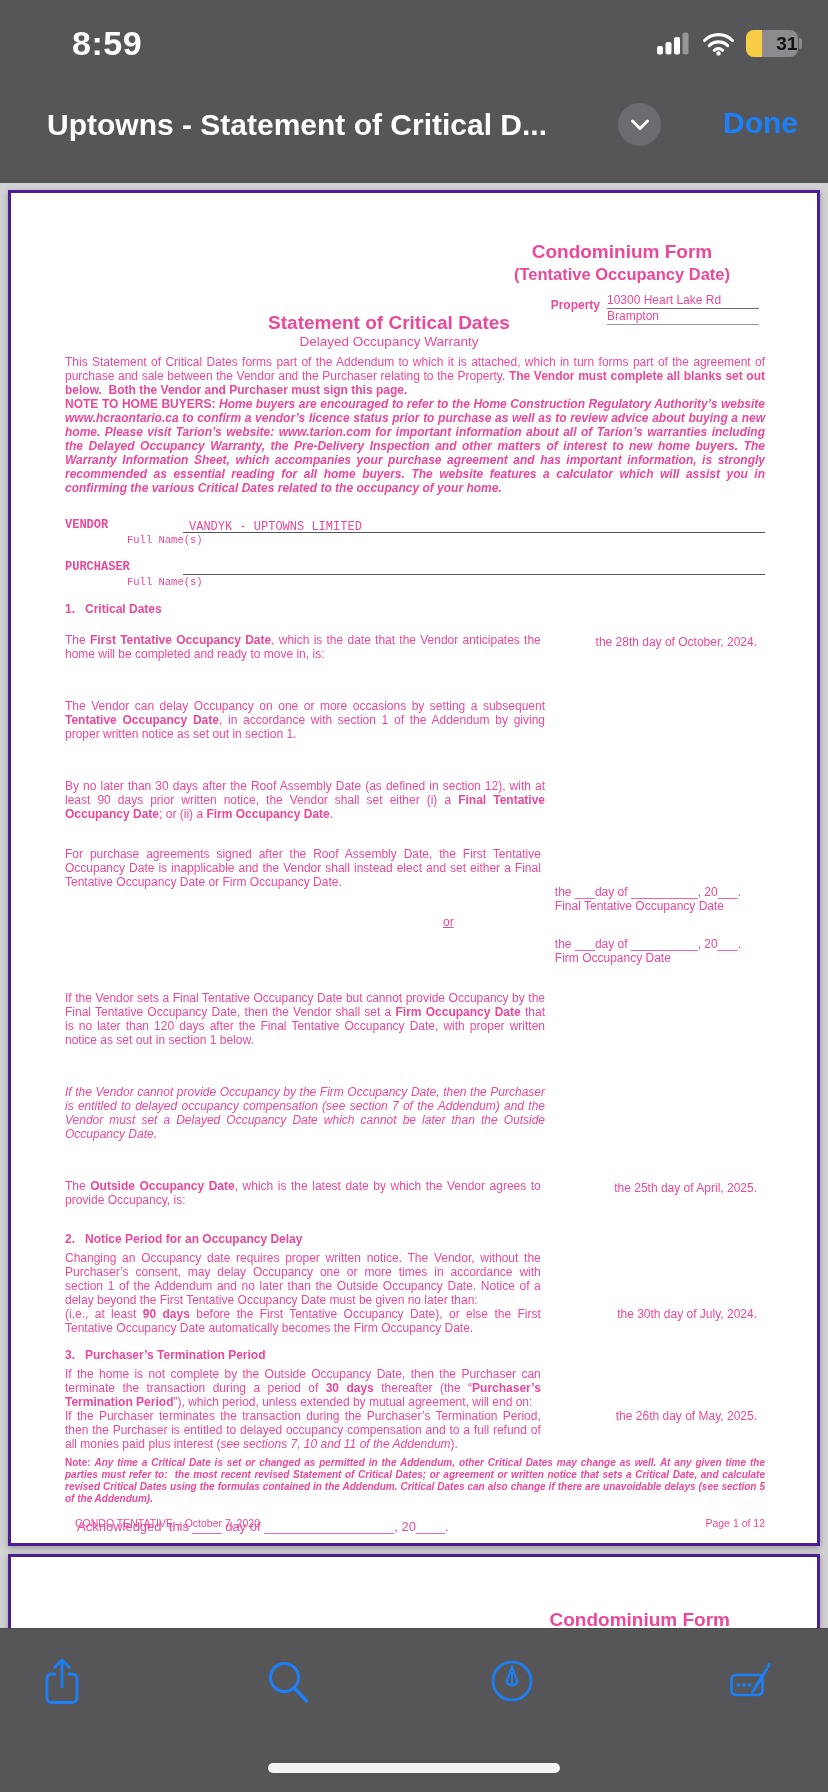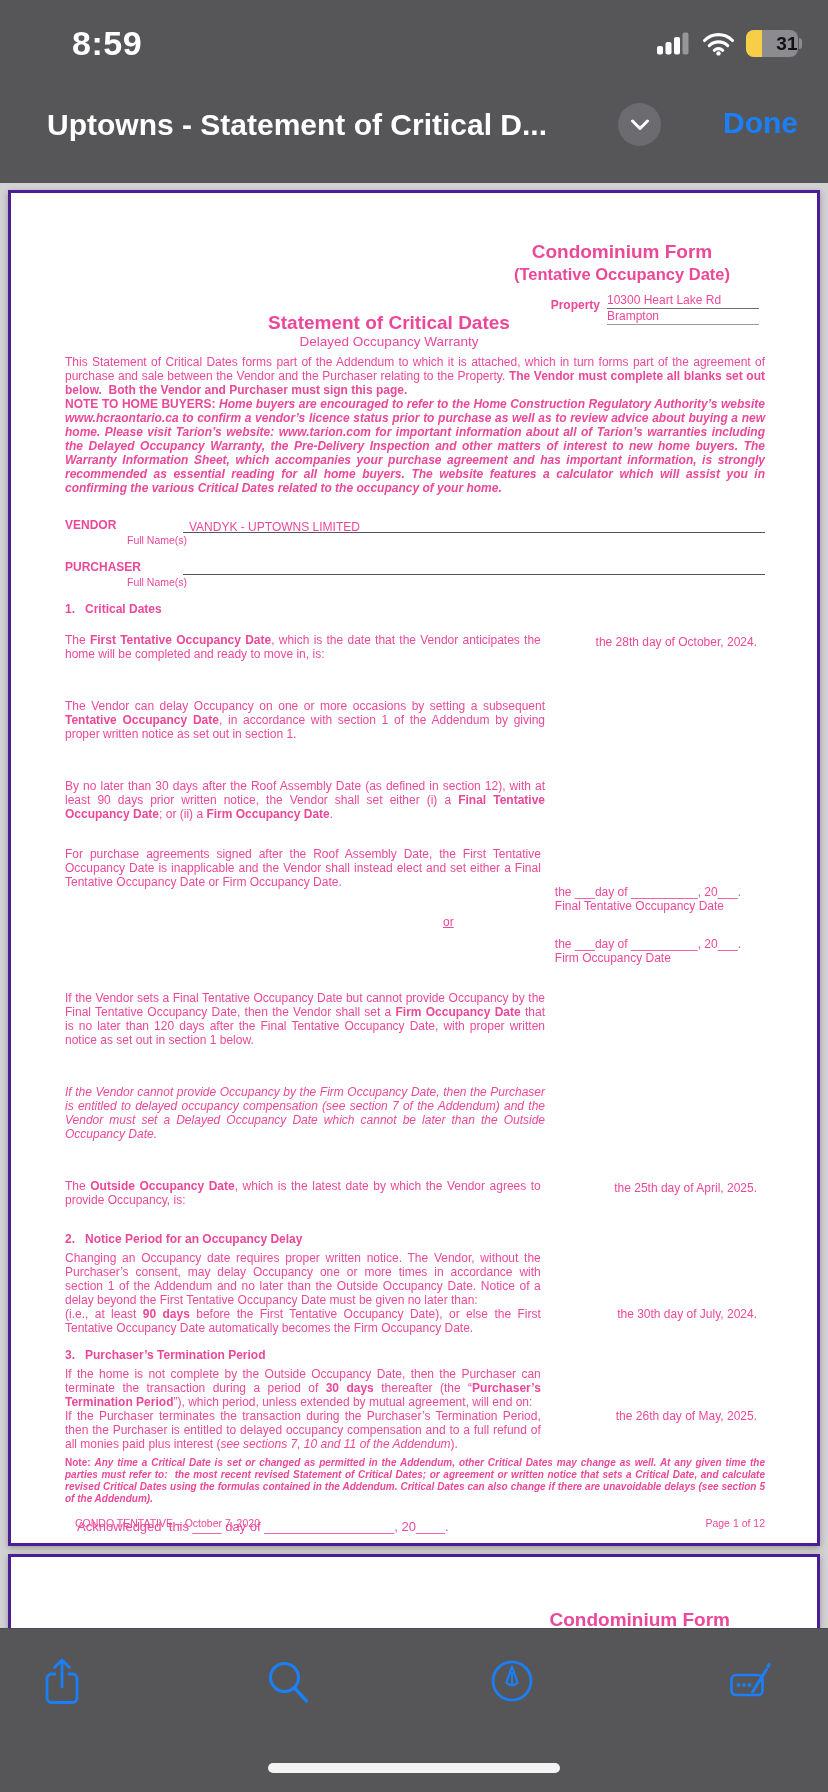--- a/index.html
+++ b/index.html
@@ -39,21 +39,21 @@
   .prop-label { font-size: 12px; font-weight: 700; padding-top: 5px; margin-left: 32px; }
   .prop-values { display: flex; flex-direction: column; width: 152px; }
   .prop-v1 { font-size: 12px; line-height: 15px; border-bottom: 1px solid #6f6f6f; white-space: nowrap; }
   .prop-v2 { font-size: 12px; line-height: 15px; border-bottom: 1px solid #9a9a9a; }
   .main-title { position: absolute; top: 120px; left: 0; width: 648px; text-align: center; }
   .mt1 { font-size: 19px; font-weight: 700; line-height: 20px; }
   .mt2 { font-size: 13.5px; line-height: 17px; }
   
   .para { margin: 0; font-size: 12px; line-height: 14px; text-align: justify; }
   .b { font-weight: 700; } .i { font-style: italic; }
-  .party { margin-top: 0; }
+  .party { margin-top: 0; font-family: Liberation Mono, monospace; }
   .party.vendor { margin-top: 22px; }
   .party.purchaser { margin-top: 12px; }
   .party-row { display: flex; align-items: flex-end; }
   .party-label { width: 118px; font-size: 12px; font-weight: 700; line-height: 16px; }
   .party-line { flex: 1; border-bottom: 1px solid #555; height: 16px; padding-left: 6px; }
   .party-value { font-size: 12px; line-height: 15px; }
   .party-caption { margin-left: 62px; font-size: 10.5px; line-height: 13px; padding-top: 1px; }
   .sec-h { margin: 13px 0 0 0; font-size: 12px; font-weight: 700; line-height: 14px; }
   .row { display: flex; margin-top: 14px; }
   .row.tight { margin-top: 5px; }

